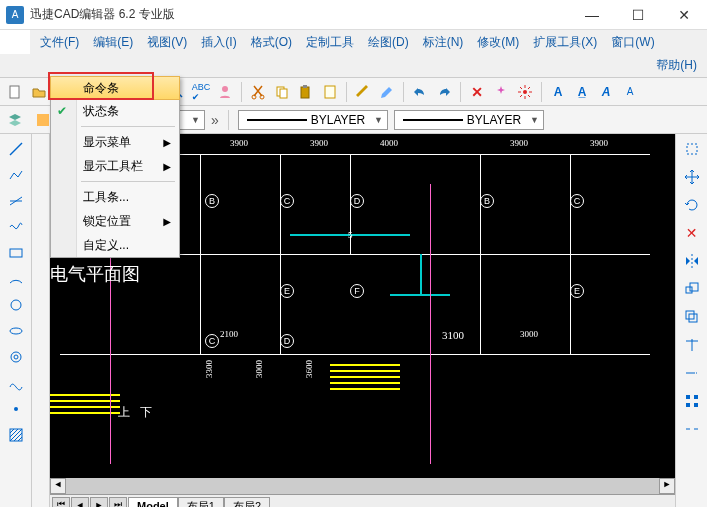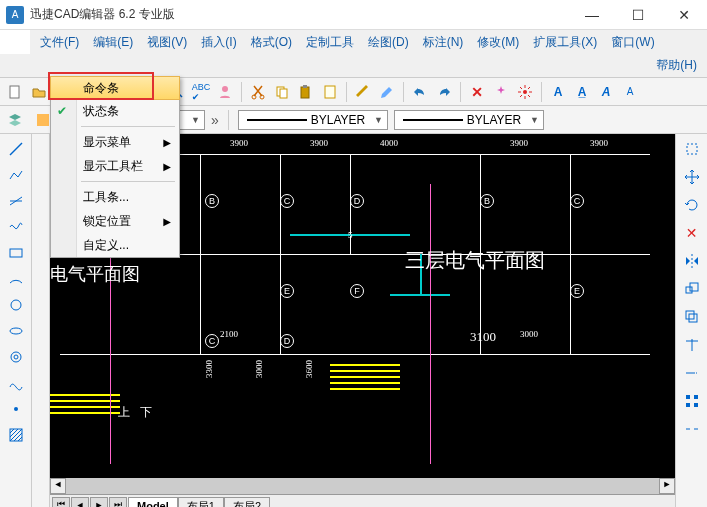--- a/index.html
+++ b/index.html
@@ -335,41 +335,40 @@
 
       <div class="planline pink" style="top:50px;left:60px;width:1px;height:280px"></div>
       <div class="planline pink" style="top:50px;left:380px;width:1px;height:280px"></div>
 
       <div class="plantext" style="top:4px;left:180px;font-size:9px">3900</div>
       <div class="plantext" style="top:4px;left:260px;font-size:9px">3900</div>
       <div class="plantext" style="top:4px;left:330px;font-size:9px">4000</div>
       <div class="plantext" style="top:4px;left:460px;font-size:9px">3900</div>
       <div class="plantext" style="top:4px;left:540px;font-size:9px">3900</div>
       <div class="plantext" style="top:195px;left:170px;font-size:9px">2100</div>
-      <div class="plantext" style="top:195px;left:420px;font-size:13px">3100</div>
+      <div class="plantext" style="top:195px;left:392px;font-size:11px">3100</div>
       <div class="plantext" style="top:195px;left:470px;font-size:9px">3000</div>
       <div class="plantext" style="top:96px;left:298px;font-size:9px">5</div>
       <div class="plantext" style="top:230px;left:150px;font-size:9px;transform:rotate(-90deg)">3300</div>
       <div class="plantext" style="top:230px;left:200px;font-size:9px;transform:rotate(-90deg)">3000</div>
       <div class="plantext" style="top:230px;left:250px;font-size:9px;transform:rotate(-90deg)">3600</div>
 
       <div class="circ" style="top:60px;left:155px">B</div>
       <div class="circ" style="top:60px;left:230px">C</div>
       <div class="circ" style="top:60px;left:300px">D</div>
       <div class="circ" style="top:60px;left:430px">B</div>
       <div class="circ" style="top:60px;left:520px">C</div>
       <div class="circ" style="top:150px;left:230px">E</div>
       <div class="circ" style="top:150px;left:300px">F</div>
       <div class="circ" style="top:150px;left:520px">E</div>
       <div class="circ" style="top:200px;left:155px">C</div>
       <div class="circ" style="top:200px;left:230px">D</div>
       <div class="plantext" style="top:270px;left:68px;font-size:12px">上</div>
       <div class="plantext" style="top:270px;left:90px;font-size:12px">下</div>
 
-      <div class="plantext" style="top:113px;left:355px;font-size:20px;font-family:SimSun">三层电气平面图</div>
       <div class="plantext" style="top:128px;left:0px;font-size:18px;font-family:SimSun">电气平面图</div>
     </div>
 
     <div style="height:16px;background:#ddd;display:flex">
       <div style="width:16px;border:1px solid #999;background:#eee;text-align:center;font-size:9px">◄</div>
       <div style="flex:1;background:#ccc"></div>
       <div style="width:16px;border:1px solid #999;background:#eee;text-align:center;font-size:9px">►</div>
     </div>
     <div class="tabs">
       <div class="tabbtn">⏮</div>

